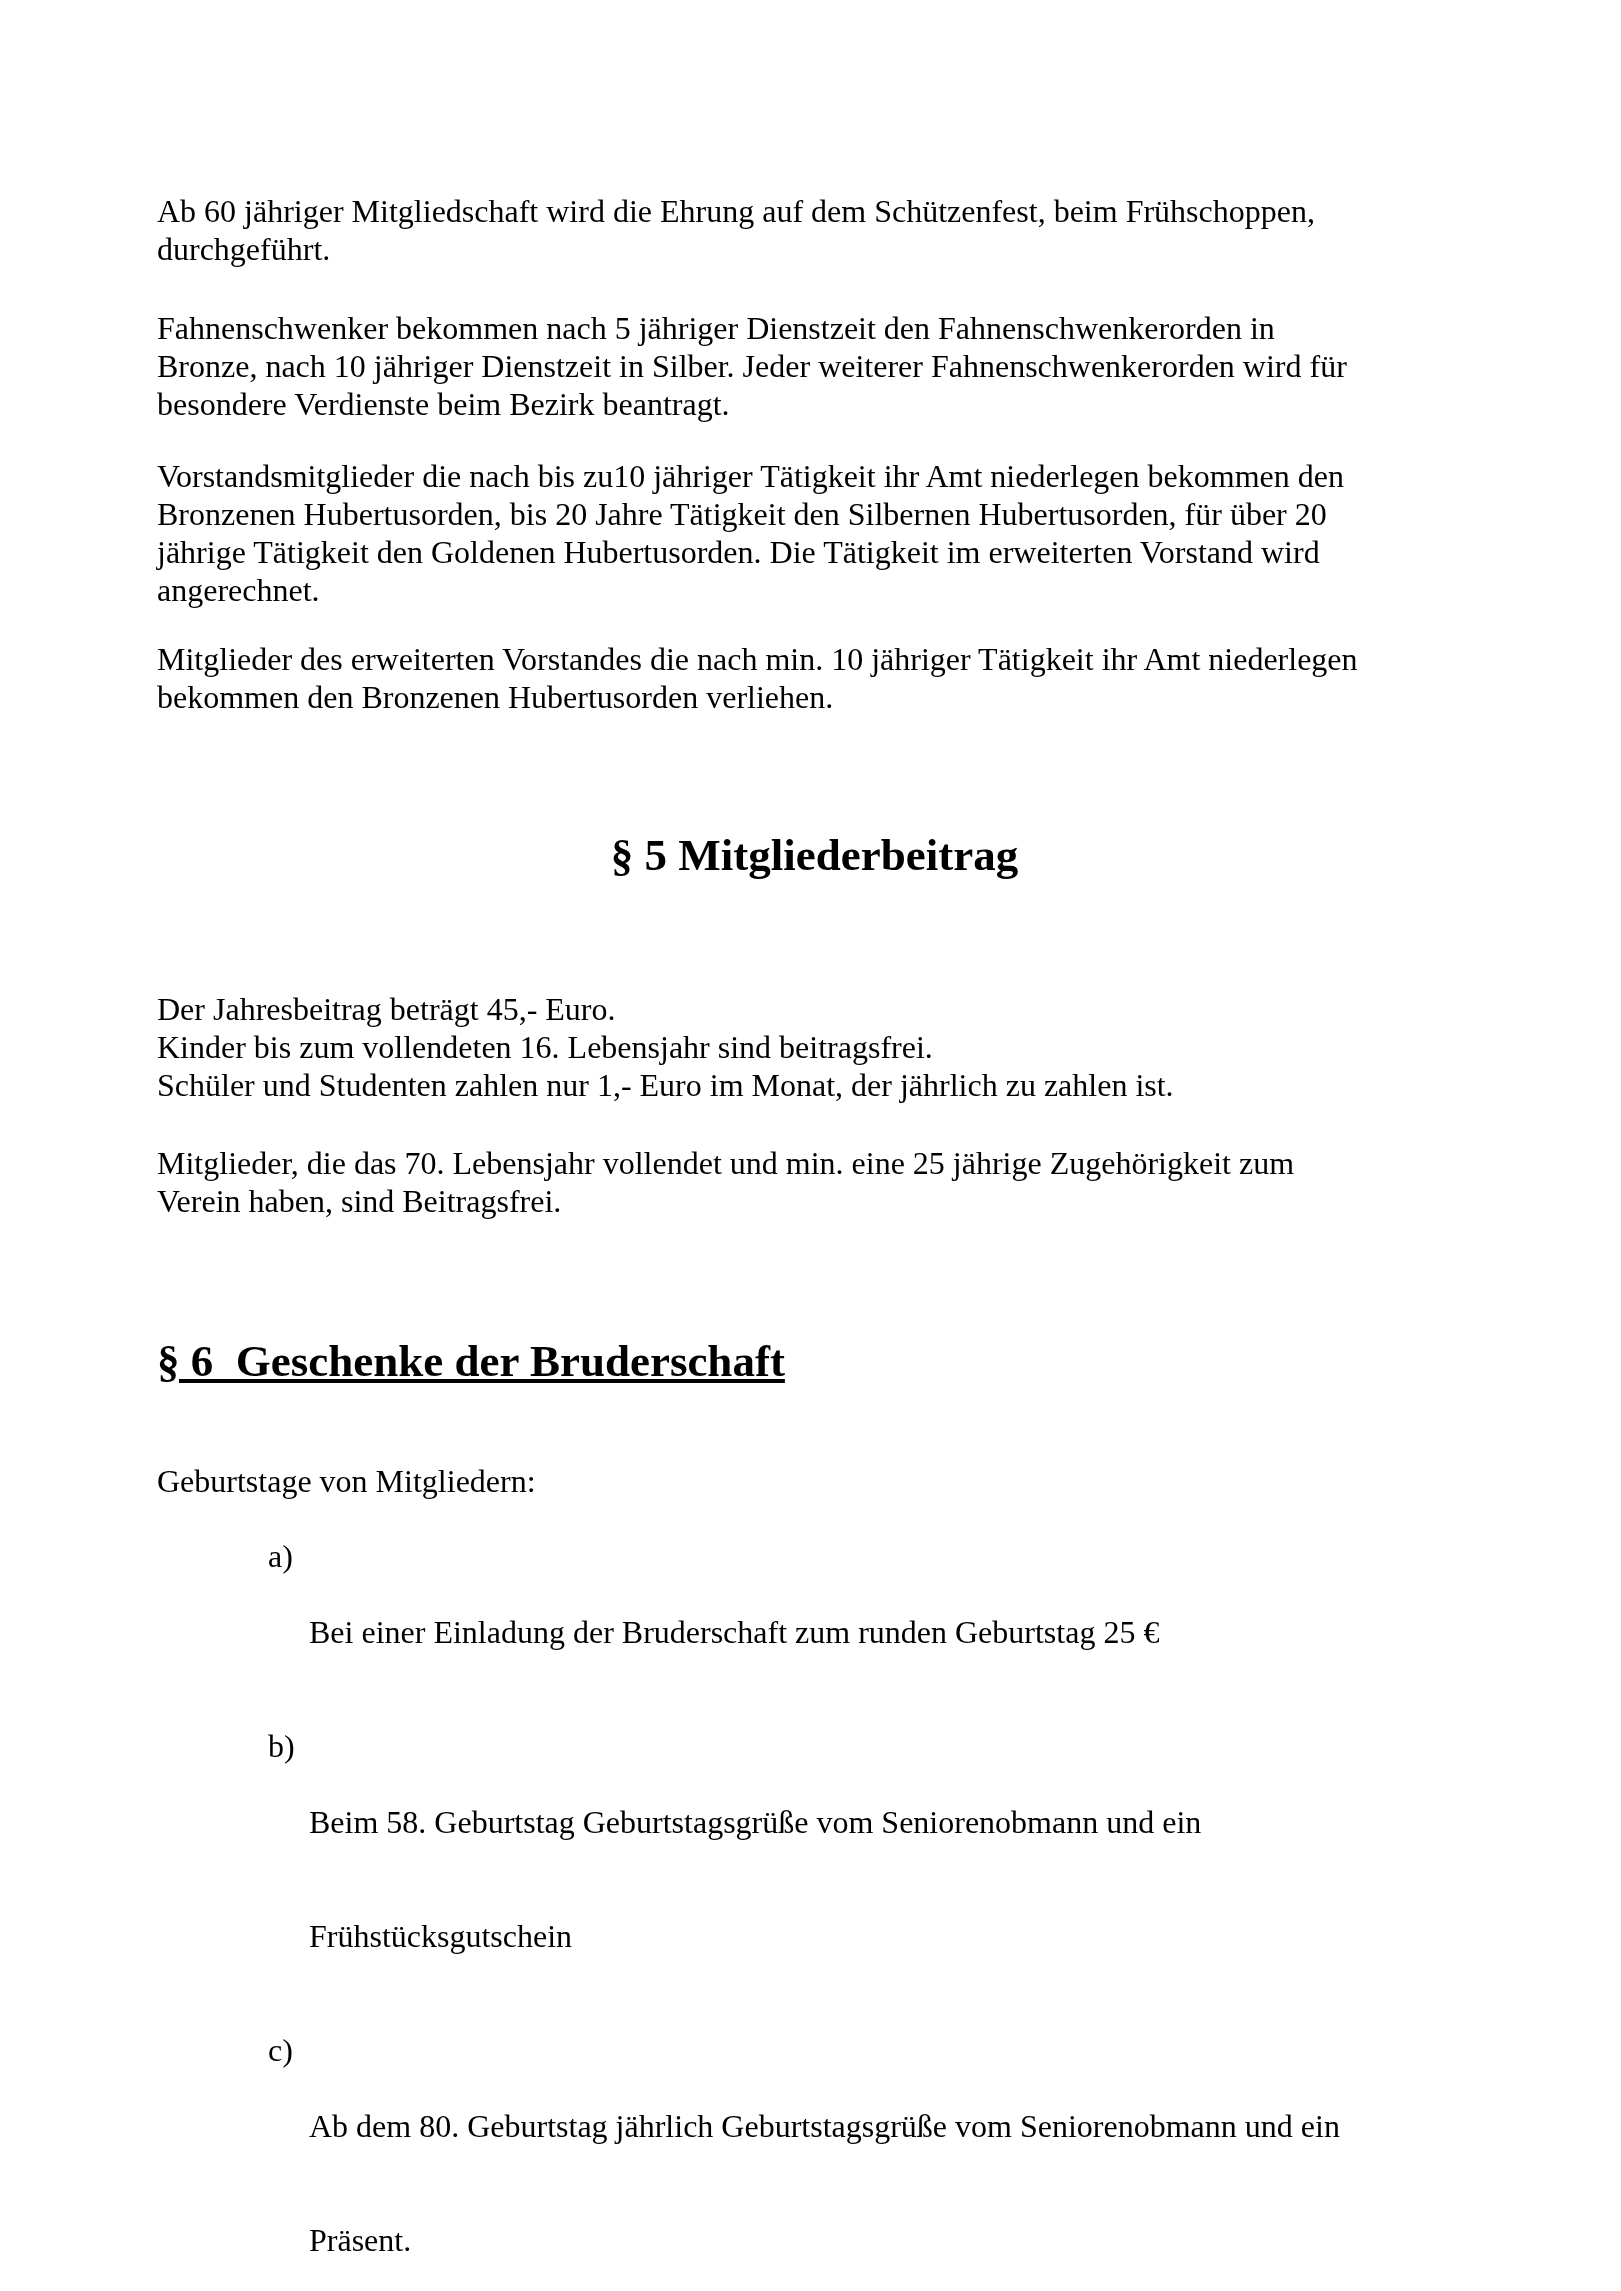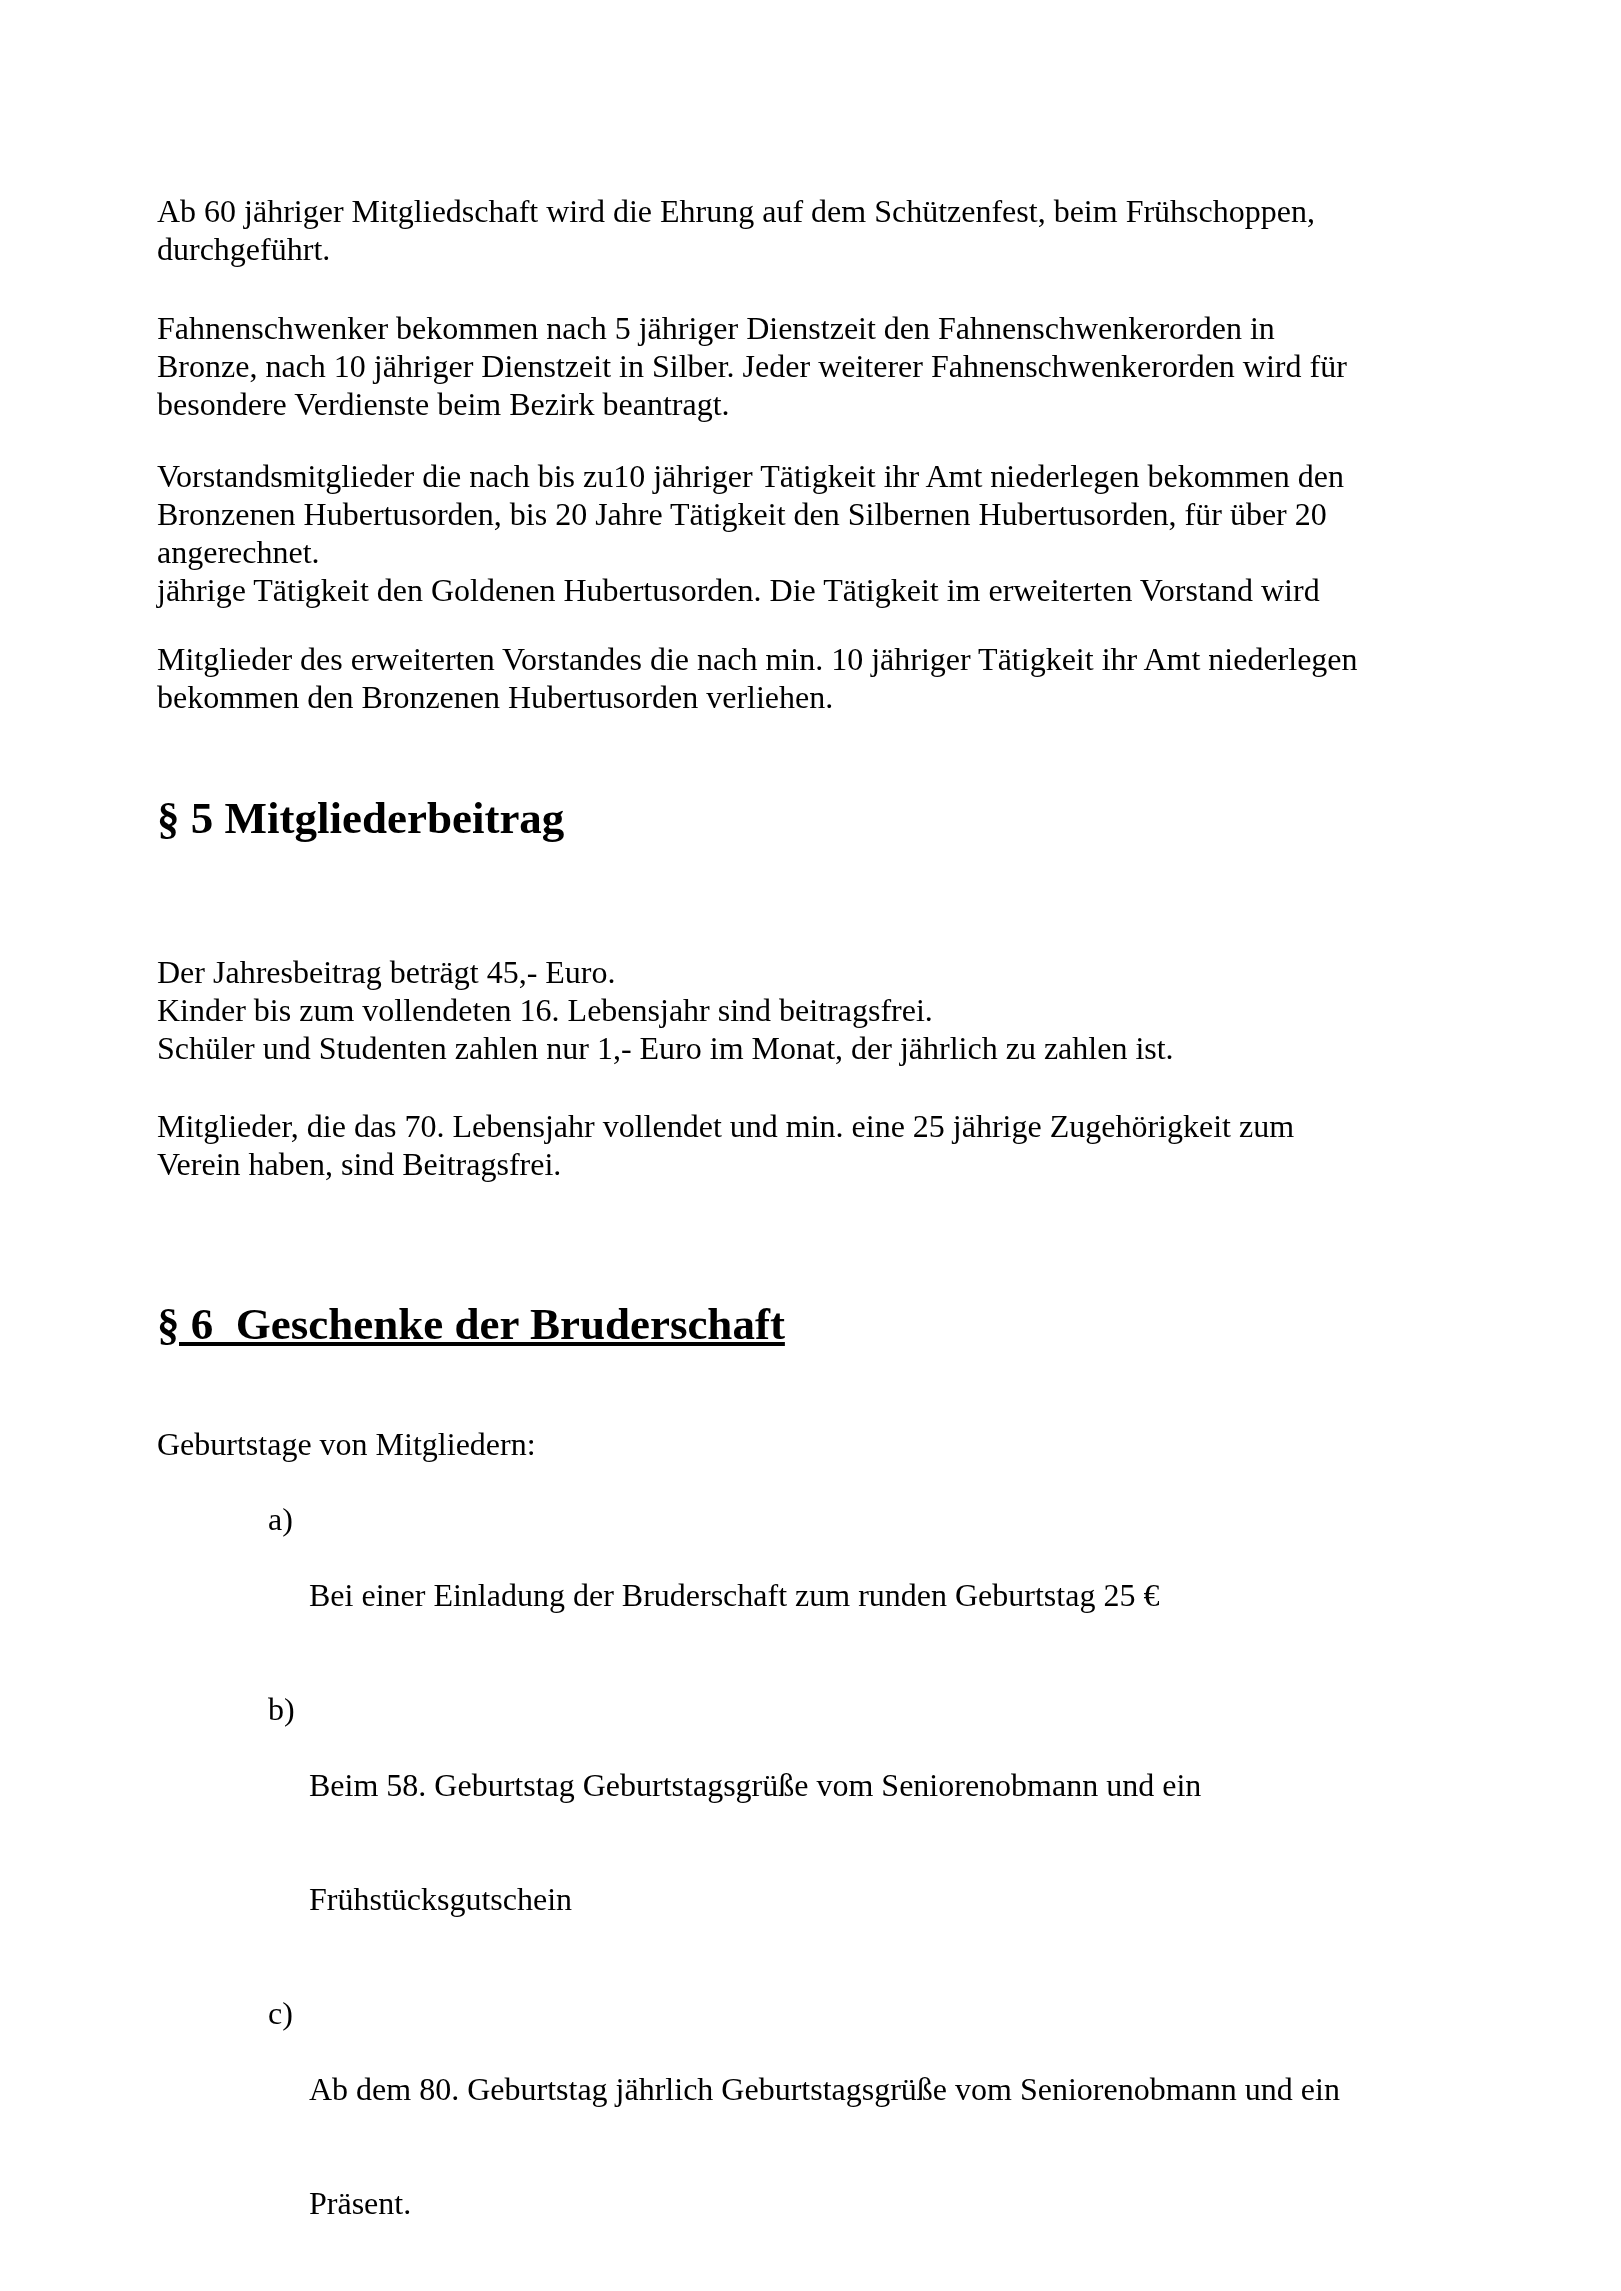--- a/index.html
+++ b/index.html
@@ -27,21 +27,21 @@
   .heading {
     font-weight: bold;
     font-size: 45px;
     line-height: 55px;
   }
   
   .mt-p1   { margin-top: 192px; }
   .mt-p2   { margin-top: 41px;  }
   .mt-p3   { margin-top: 34px;  }
   .mt-p4   { margin-top: 31px;  }
-  .mt-h5   { margin-top: 75px; }
+  .mt-h5   { margin-top: 112px; text-align: center; }
   .mt-p5   { margin-top: 107px;  }
   .mt-p6   { margin-top: 40px;  }
   .mt-h6   { margin-top: 114px; text-decoration: underline; }
   .mt-p7   { margin-top: 73px;  }
   .mt-list { margin-top: 37px;  }
 
   .list { }
   .li {
     display: flex;
     margin-left: 111px;
@@ -66,22 +66,22 @@
 
   <div class="para mt-p2">
     <div class="line">Fahnenschwenker bekommen nach 5 jähriger Dienstzeit den Fahnenschwenkerorden in</div>
     <div class="line">Bronze, nach 10 jähriger Dienstzeit in Silber. Jeder weiterer Fahnenschwenkerorden wird für</div>
     <div class="line">besondere Verdienste beim Bezirk beantragt.</div>
   </div>
 
   <div class="para mt-p3">
     <div class="line">Vorstandsmitglieder die nach bis zu10 jähriger Tätigkeit ihr Amt niederlegen bekommen den</div>
     <div class="line">Bronzenen Hubertusorden, bis 20 Jahre Tätigkeit den Silbernen Hubertusorden, für über 20</div>
+    <div class="line">jährige Tätigkeit den Goldenen Hubertusorden. Die Tätigkeit im erweiterten Vorstand wird</div>
     <div class="line">angerechnet.</div>
-    <div class="line">jährige Tätigkeit den Goldenen Hubertusorden. Die Tätigkeit im erweiterten Vorstand wird</div>
   </div>
 
   <div class="para mt-p4">
     <div class="line">Mitglieder des erweiterten Vorstandes die nach min. 10 jähriger Tätigkeit ihr Amt niederlegen</div>
     <div class="line">bekommen den Bronzenen Hubertusorden verliehen.</div>
   </div>
 
   <h2 class="heading mt-h5">§ 5 Mitgliederbeitrag</h2>
 
   <div class="para mt-p5">

